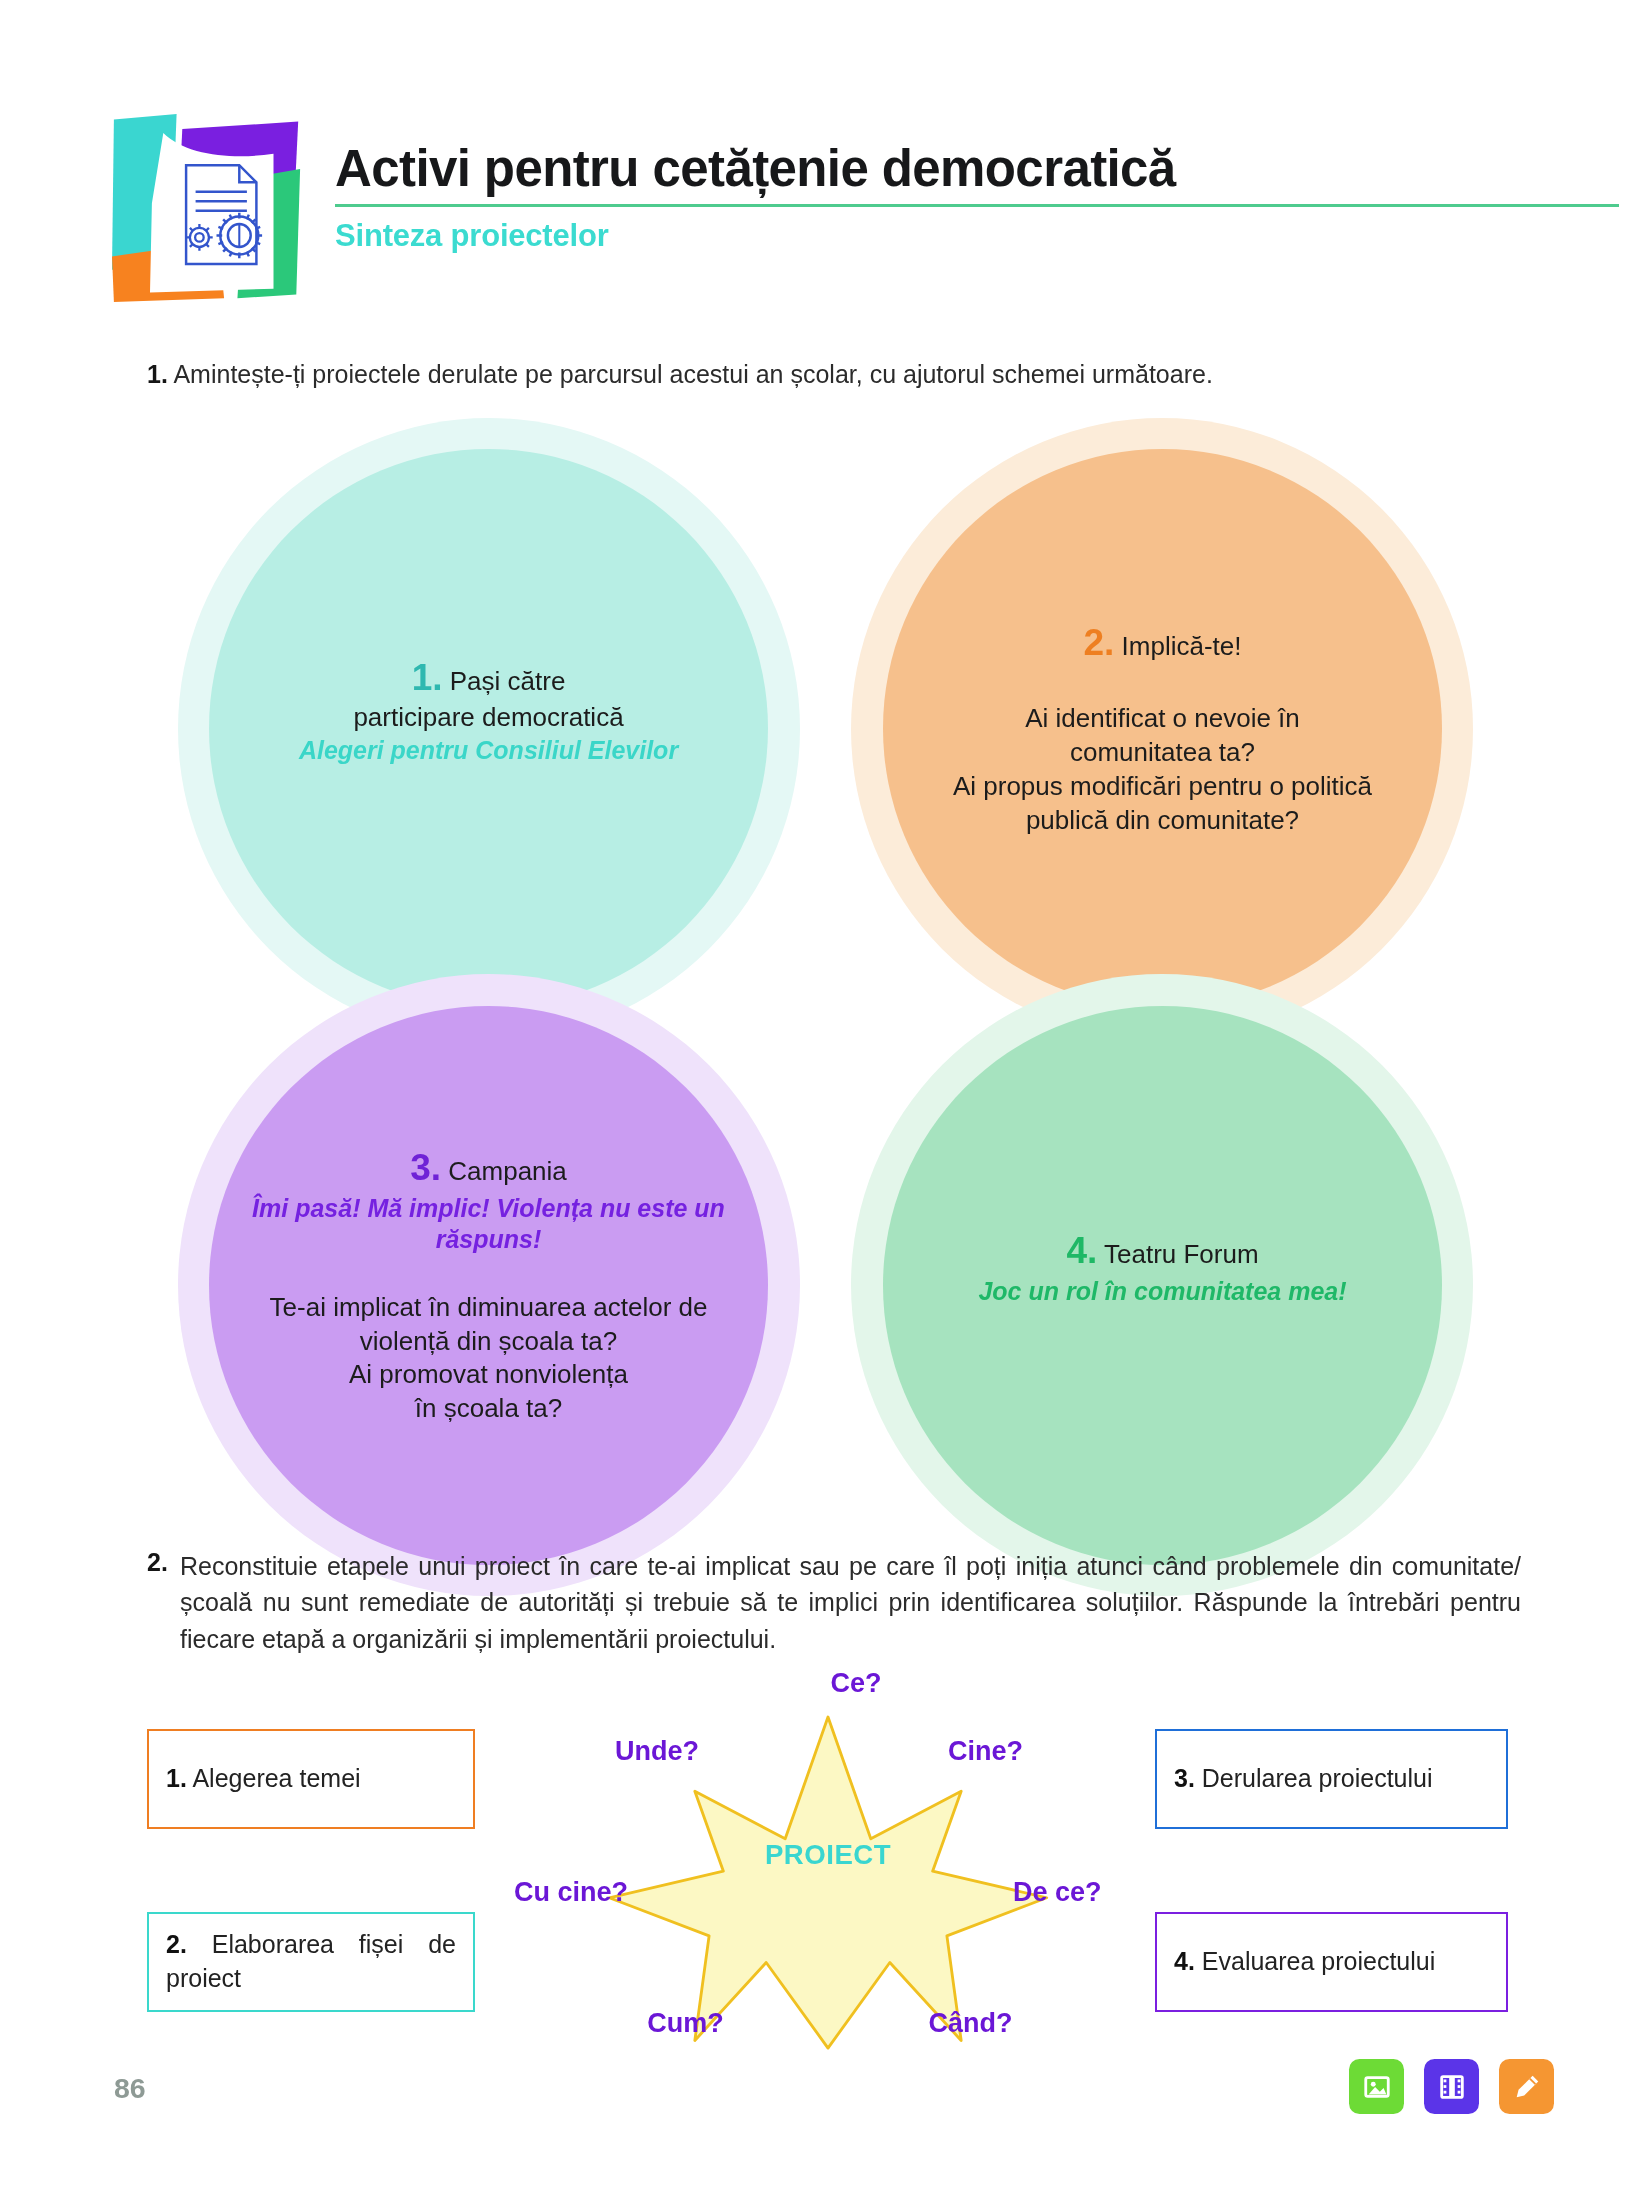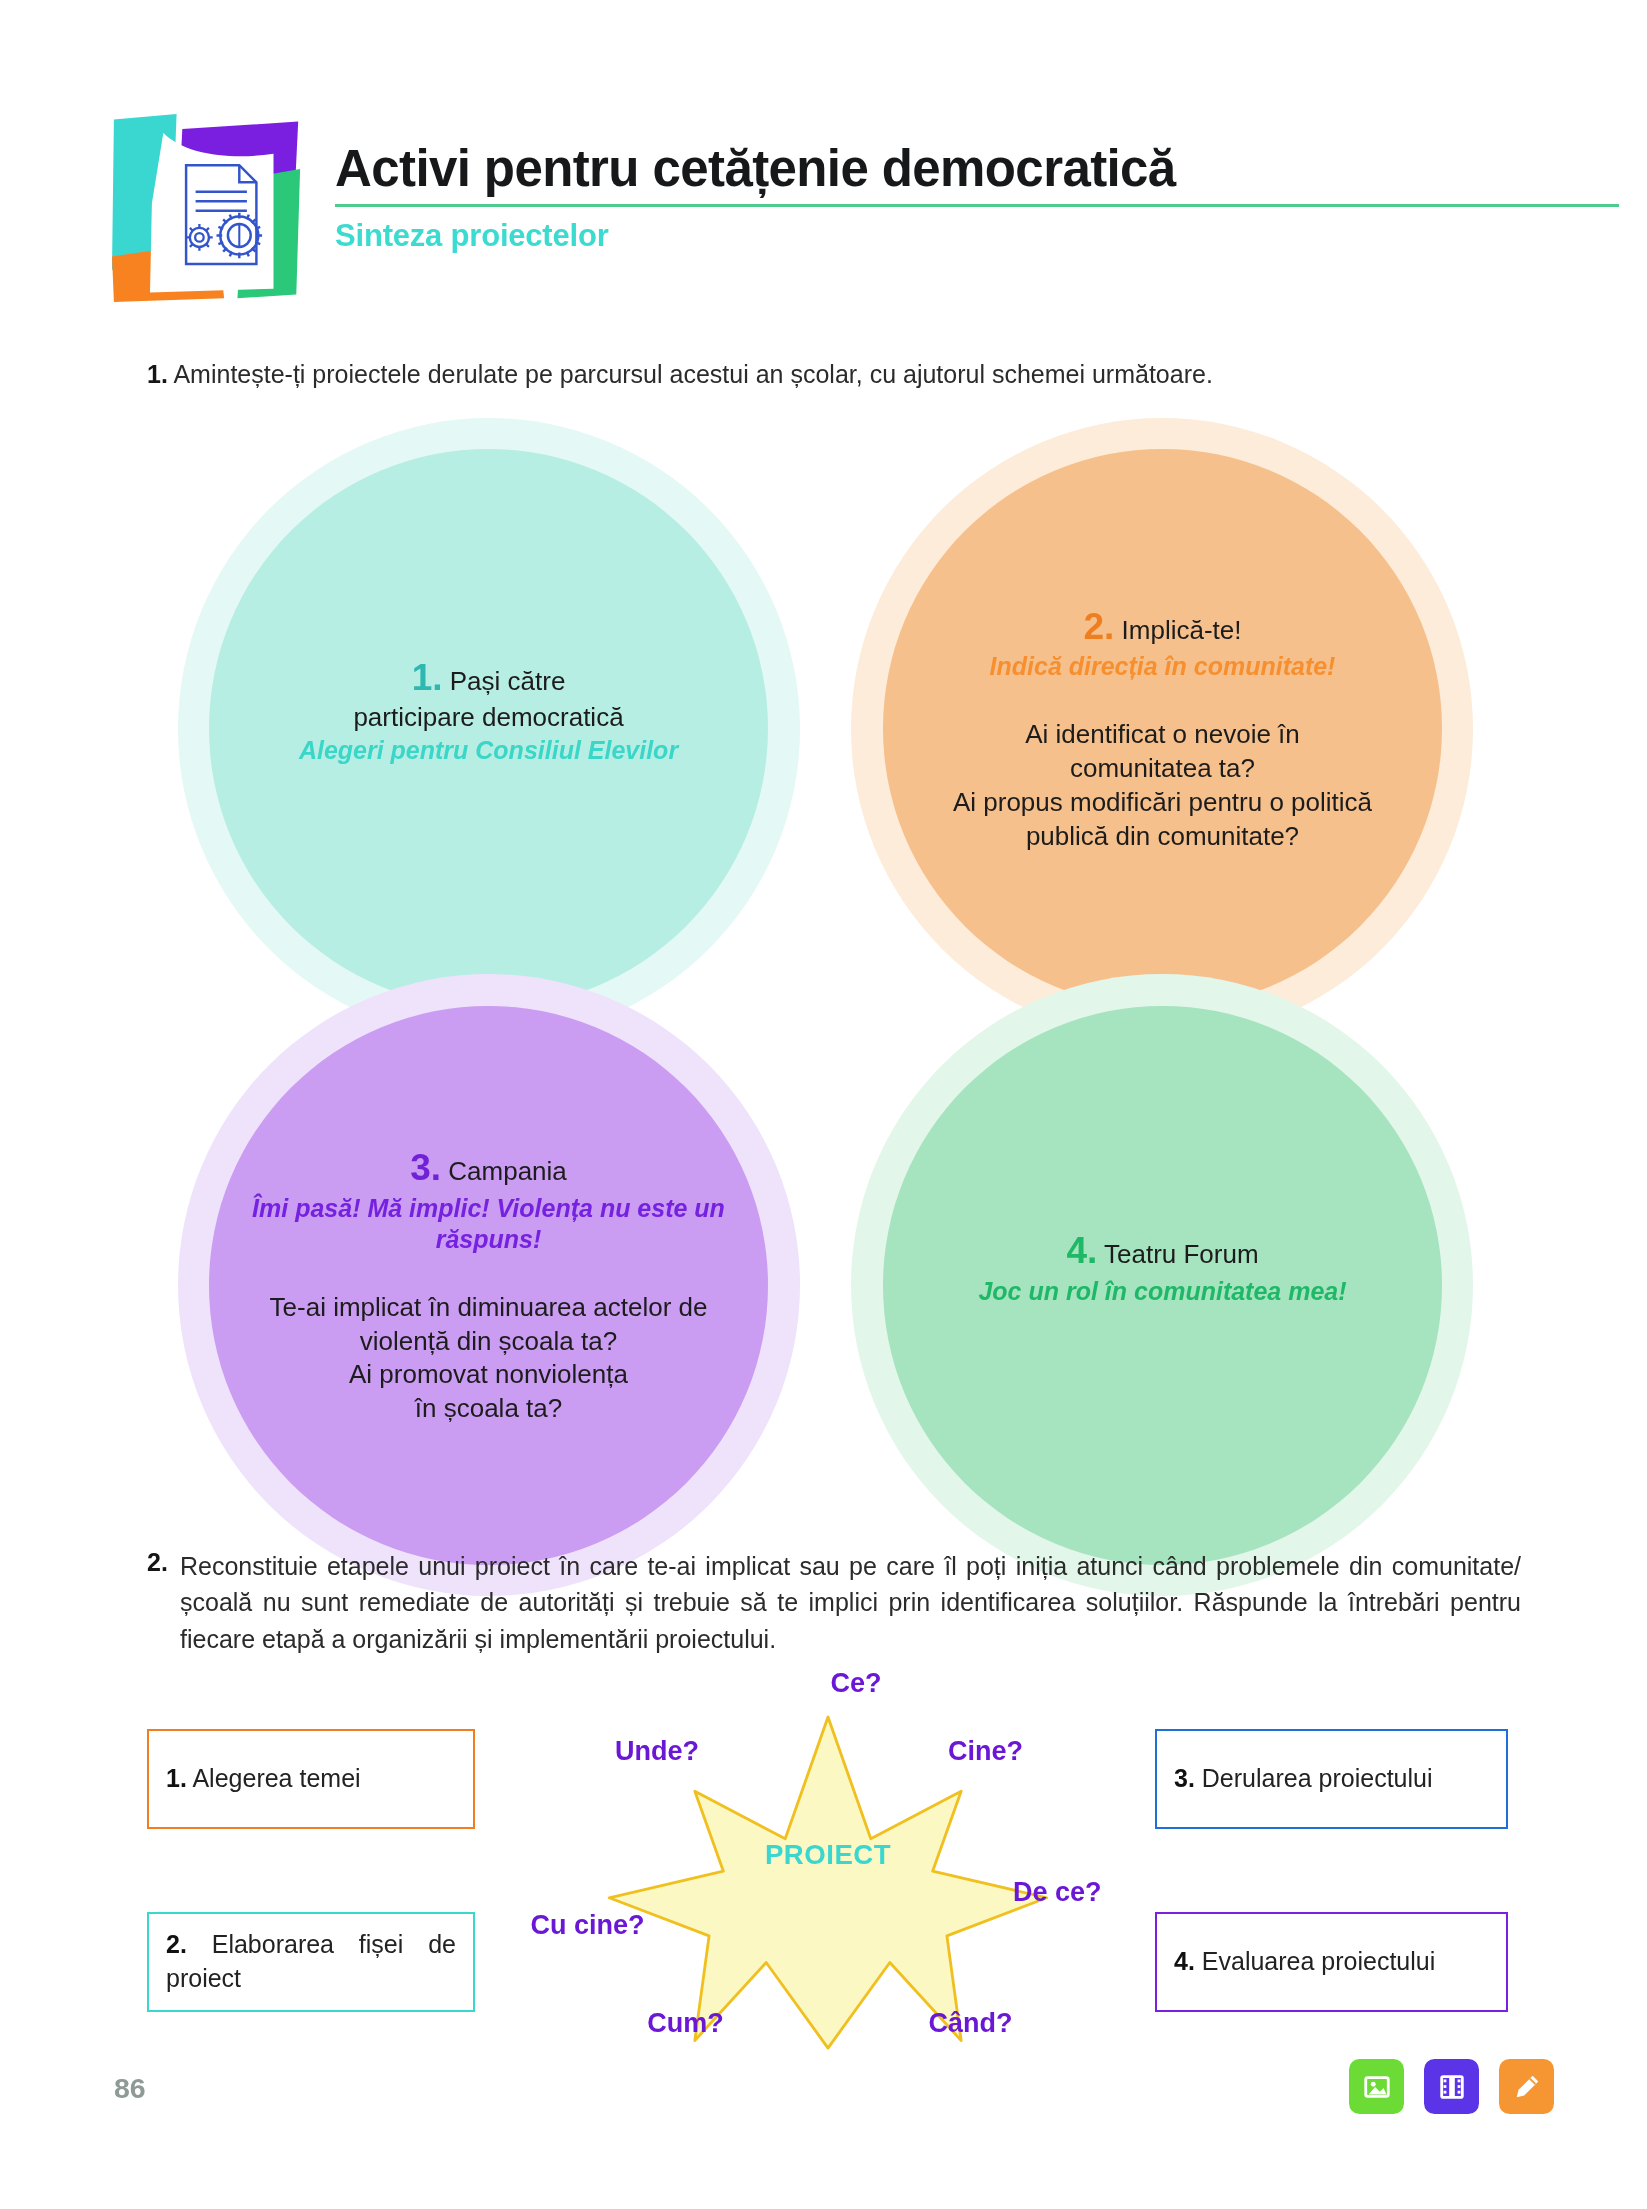--- a/index.html
+++ b/index.html
@@ -208,21 +208,21 @@
   .star-label {
     position: absolute;
     font-size: 27px;
     font-weight: bold;
     color: #6b17d6;
     white-space: nowrap;
   }
   #lbl-ce    { left: 285px; top: 7.6px; width: 114px; text-align: center; }
   #lbl-unde  { left: 52px;  top: 76px; width: 133px; text-align: right; }
   #lbl-cine  { left: 434px; top: 76px; width: 133px; text-align: left; }
-  #lbl-cucine{ left: 0px;   top: 217px; width: 147px; text-align: center; margin-top: 33px; }
+  #lbl-cucine{ left: 0px;   top: 217px; width: 147px; text-align: left; }
   #lbl-dece  { left: 499px; top: 217px; width: 133px; text-align: left; }
   #lbl-cum   { left: 105px; top: 348px; width: 133px; text-align: center; }
   #lbl-cand  { left: 385px; top: 348px; width: 143px; text-align: center; }
 
   
   #page-number {
     position: absolute;
     left: 114px; top: 2072px;
     font-size: 28.5px;
     font-weight: bold;
@@ -315,21 +315,20 @@
     </div>
   </div>
 
   <div id="halo-2" class="circle-halo"></div>
   <div id="core-2" class="circle-core">
     <div class="circle-body">
       <div class="c-head">
         <span class="big">2.</span>
         <span>Implică-te!</span>
       </div>
-      <div class="c-sub">Indică direcția în comunitate!</div>
       <div class="c-gap"></div>
       <div class="c-q">Ai identificat o nevoie în<br>comunitatea ta?<br>Ai propus modificări pentru o politică<br>publică din comunitate?</div>
     </div>
   </div>
 
   <div id="halo-3" class="circle-halo"></div>
   <div id="core-3" class="circle-core">
     <div class="circle-body">
       <div class="c-head">
         <span class="big">3.</span>

